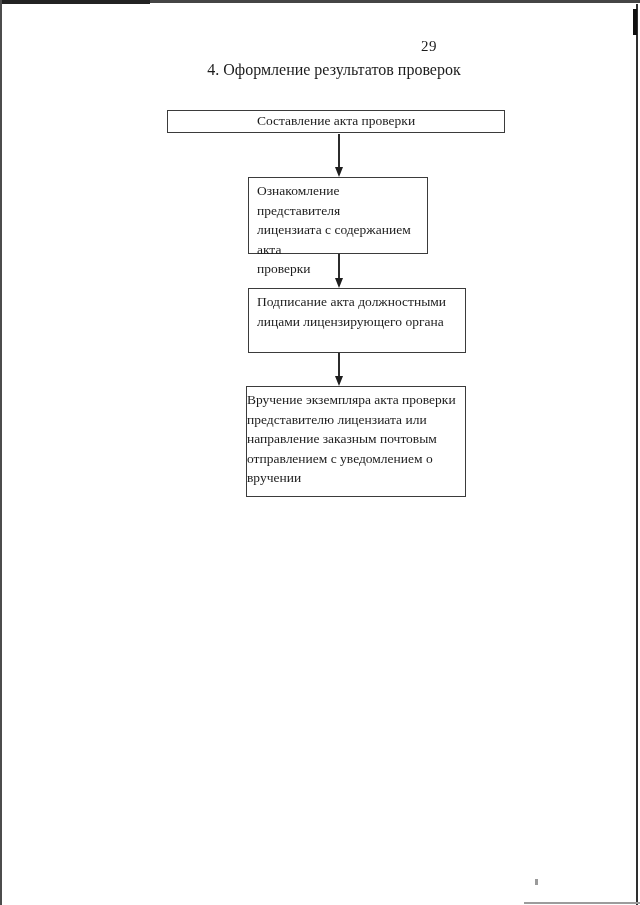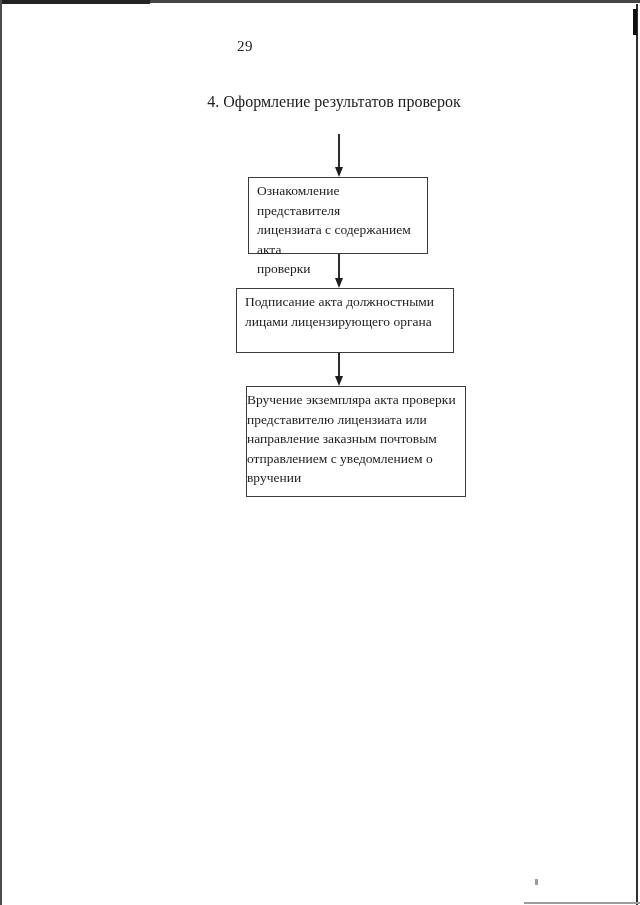--- a/index.html
+++ b/index.html
@@ -52,31 +52,30 @@
     position: absolute; left: 535px; top: 879px;
     width: 3px; height: 6px;
     background: #9a9a9a;
   }
 
   
   .page-number {
     position: absolute;
     left: 237px; top: 38px;
     width: 200px;
-    text-align: left;
+    text-align: right;
     font-size: 15px;
     letter-spacing: 0.5px;
   }
   .doc-title {
     position: absolute;
     left: 134px; top: 61px;
     width: 400px;
     text-align: center;
     font-size: 16px;
-    margin-top: 32px;
   }
 
   
   .flow-box {
     position: absolute;
     box-sizing: border-box;
     border: 1.6px solid #3b3b3b;
     background: #ffffff;
     font-size: 13.5px;
     line-height: 19.5px;
@@ -87,21 +86,21 @@
     width: 338px; height: 23px;
     text-align: center;
     line-height: 20px;
   }
   .box-2 {
     left: 248px; top: 177px;
     width: 180px; height: 77px;
     padding: 3px 8px;
   }
   .box-3 {
-    left: 236px; top: 288px;
+    left: 248px; top: 288px;
     width: 218px; height: 65px;
     padding: 3px 8px;
   }
   .box-4 {
     left: 246px; top: 386px;
     width: 220px; height: 111px;
     padding: 3px 0;
   }
 
   .flow-arrow {
@@ -141,20 +140,21 @@
   <div class="scan-top-dark"></div>
   <div class="scan-left"></div>
   <div class="scan-right"></div>
   <div class="scan-right-blob"></div>
   <div class="scan-bottom-right"></div>
   <div class="scan-speck"></div>
 
   <div class="page-number">29</div>
   <div class="doc-title">4. Оформление результатов проверок</div>
 
+  <div class="flow-box box-1">Составление акта проверки</div>
 
   <div class="flow-arrow arrow-1">
     <div class="shaft"></div>
     <div class="head"></div>
   </div>
 
   <div class="flow-box box-2">Ознакомление представителя
 лицензиата с содержанием акта
 проверки</div>
 

